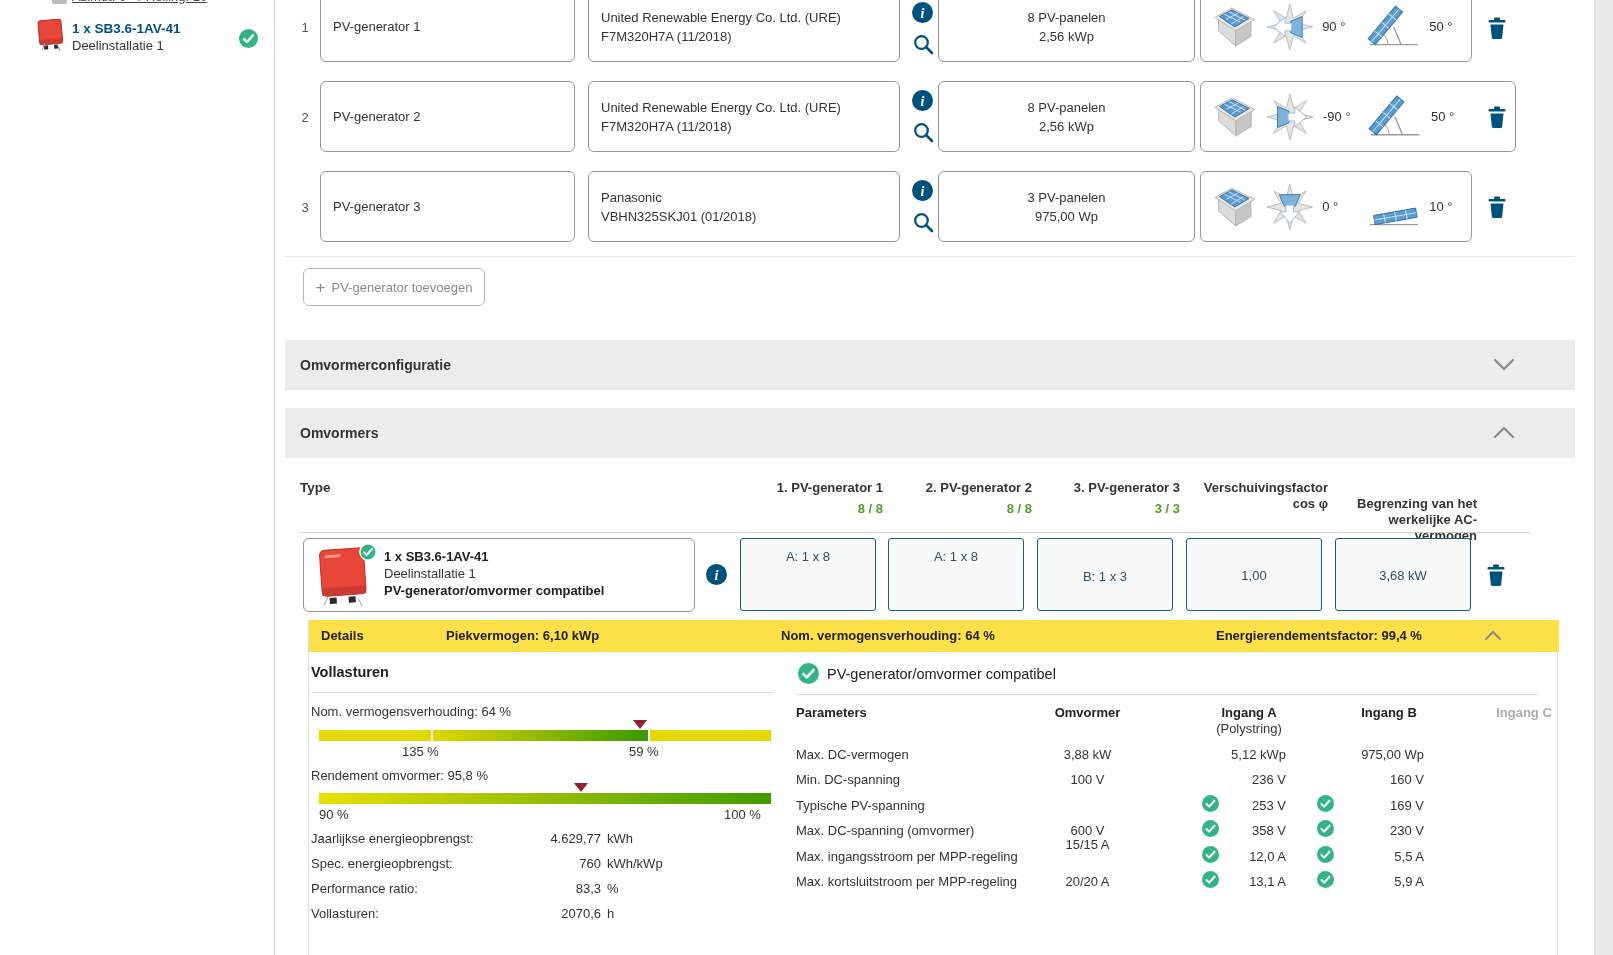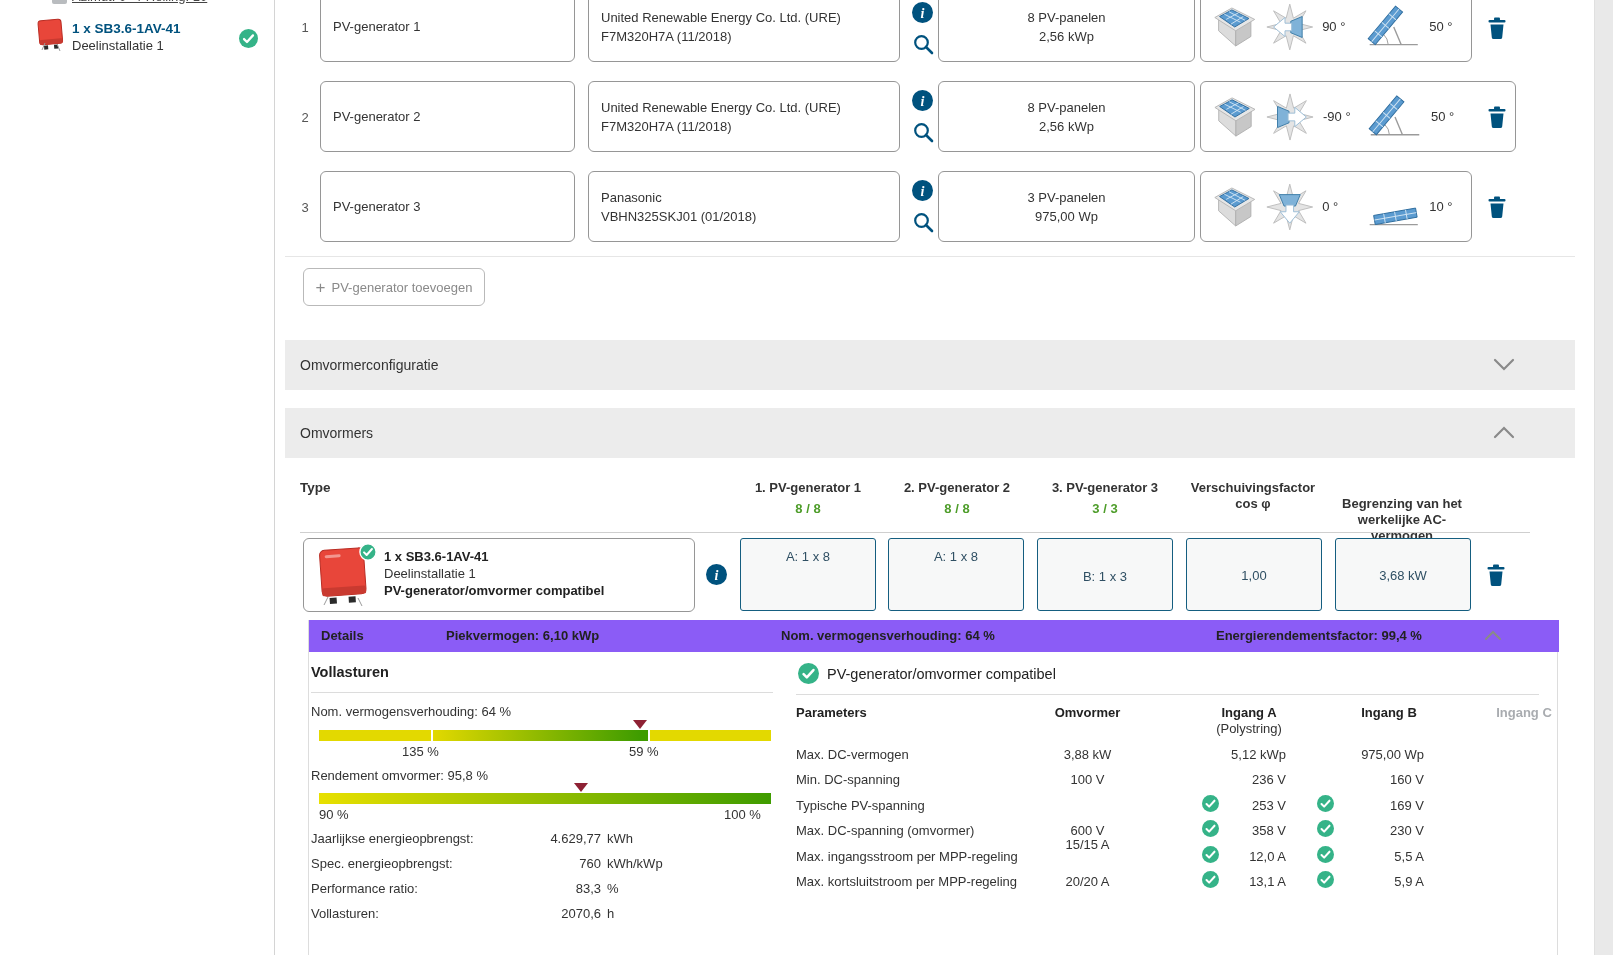--- a/index.html
+++ b/index.html
@@ -32,38 +32,38 @@
     border:1px solid #b9b9b9;border-radius:6px;background:#fff;color:#8a8a8a;
     font-size:13px;display:flex;align-items:center;justify-content:center;gap:6px;cursor:pointer;
   }
   .add-plus{font-size:17px;line-height:1;color:#8a8a8a}
   .hline{height:1px;background:#e6e6e6}
   
   .section-bar{
     left:285px;width:1290px;height:50px;background:#ececec;
     display:flex;align-items:center;box-sizing:border-box;padding:0 15px;cursor:pointer;
   }
-  .section-title{font-size:14px;font-weight:normal;color:#333}
+  .section-title{font-size:14px;font-weight:bold;color:#333}
   .section-chevron{position:absolute;right:60px;top:18px}
   
-  .col-h{position:absolute;width:150px;text-align:center;font-weight:bold;font-size:13px;color:#333;line-height:16px}
+  .col-h{position:absolute;width:150px;text-align:right;font-weight:bold;font-size:13px;color:#333;line-height:16px}
   .col-count{margin-top:5px;color:#4e9d2a;font-weight:bold}
   .type-label{position:absolute;left:300px;top:480px;font-weight:bold;font-size:13.5px}
   .type-box{left:303px;top:538px;width:392px;height:74px}
   .inp-box{
     position:absolute;top:538px;width:136px;height:73px;background:#f7f8f8;
     border:1px solid #155e80;border-radius:3px;box-sizing:border-box;
     color:#2f4f63;font-size:13px;text-align:center;cursor:pointer;
   }
   .tb-title{font-weight:bold;color:#222}
   .tb-sub{color:#333}
   .tb-status{font-weight:bold;color:#222}
   
   .details-wrap{left:308px;top:620px;width:1250px;height:335px;border-left:1px solid #ddd;border-right:1px solid #ddd;box-sizing:border-box;background:#fff}
-  .details-bar{position:absolute;left:0;top:0;width:1250px;height:32px;background:#8b5cf6;cursor:pointer}
+  .details-bar{position:absolute;left:0;top:0;width:1250px;height:32px;background:#fde047;cursor:pointer}
   .details-bar span{position:absolute;top:8px;font-weight:bold;font-size:13px;color:#222;white-space:nowrap}
   .perf-bar{position:absolute;height:11px;width:452px;left:10px}
   .bar-sep{position:absolute;top:0;width:2px;height:11px;background:#fff}
   .marker{position:absolute;width:0;height:0;border-left:7px solid transparent;border-right:7px solid transparent;border-top:9px solid #8e2134}
   .tick{position:absolute;font-size:13px;color:#333;white-space:nowrap}
   .stat-label{position:absolute;left:2px;font-size:13px;color:#333;white-space:nowrap}
   .stat-value{position:absolute;left:150px;width:142px;text-align:right;font-size:13px;color:#333}
   .stat-unit{position:absolute;left:298px;font-size:13px;color:#333;white-space:nowrap}
   
   .cmp-label{position:absolute;left:487px;font-size:13px;color:#333;white-space:nowrap}

